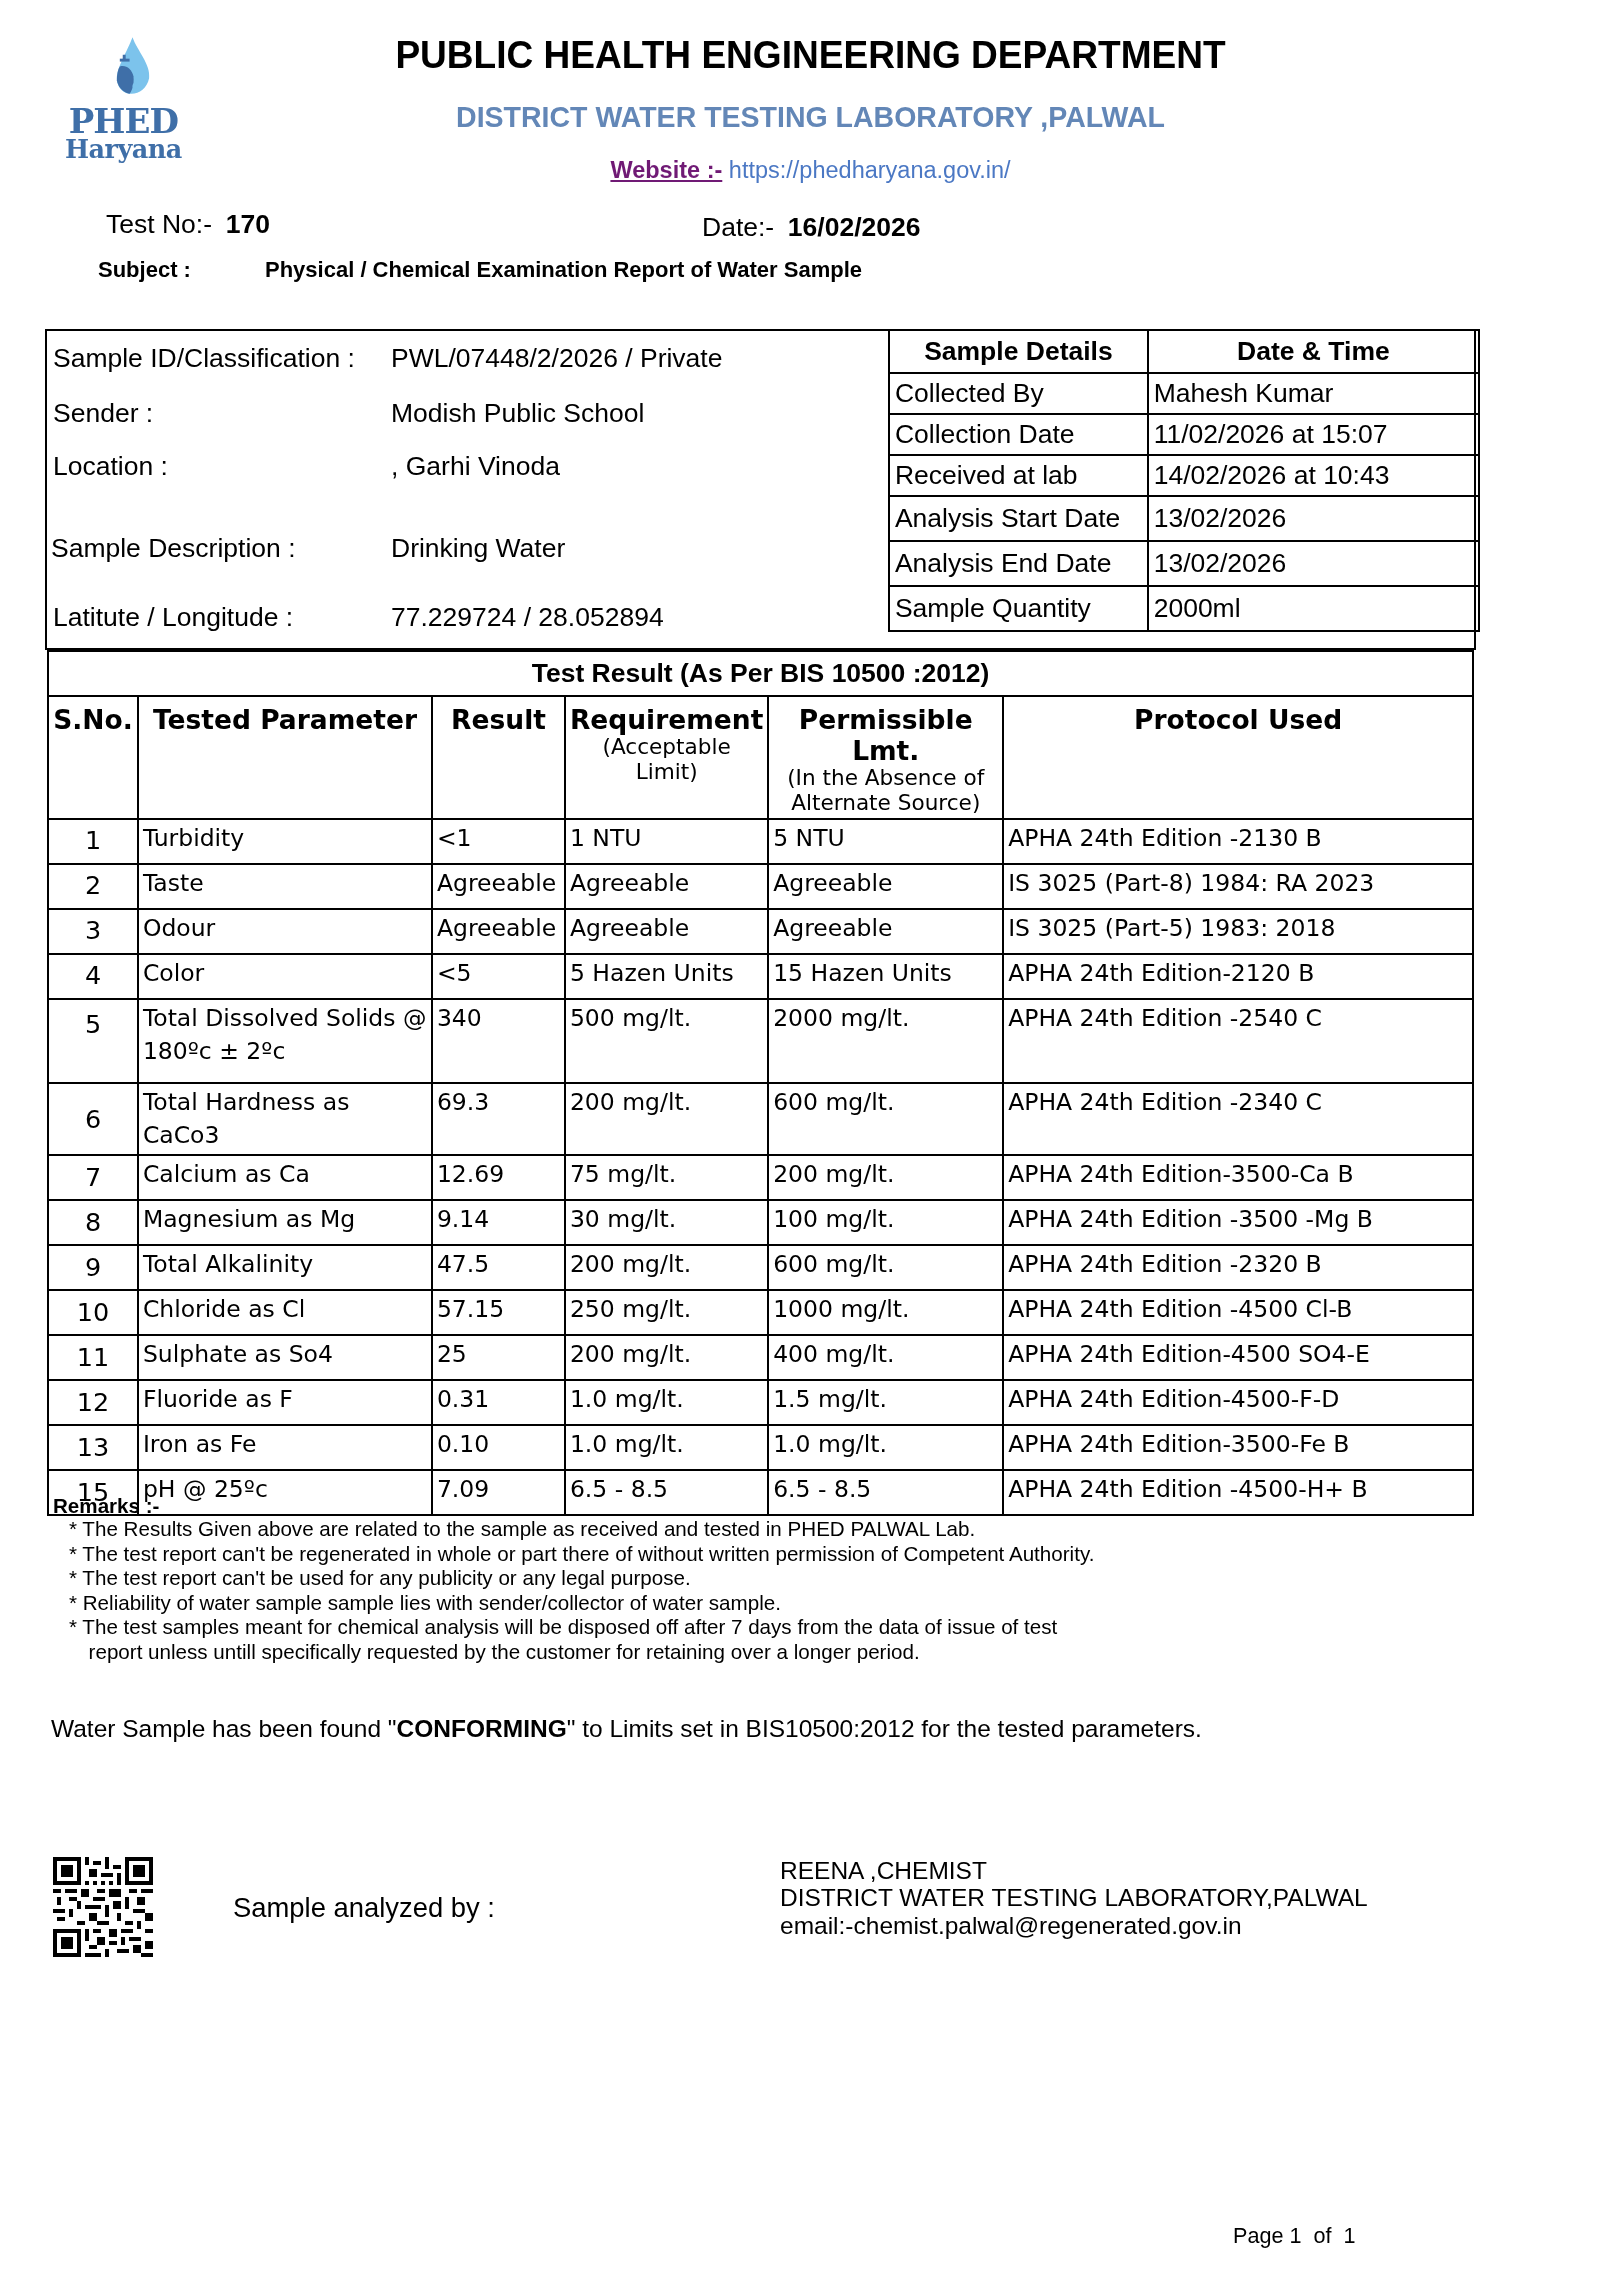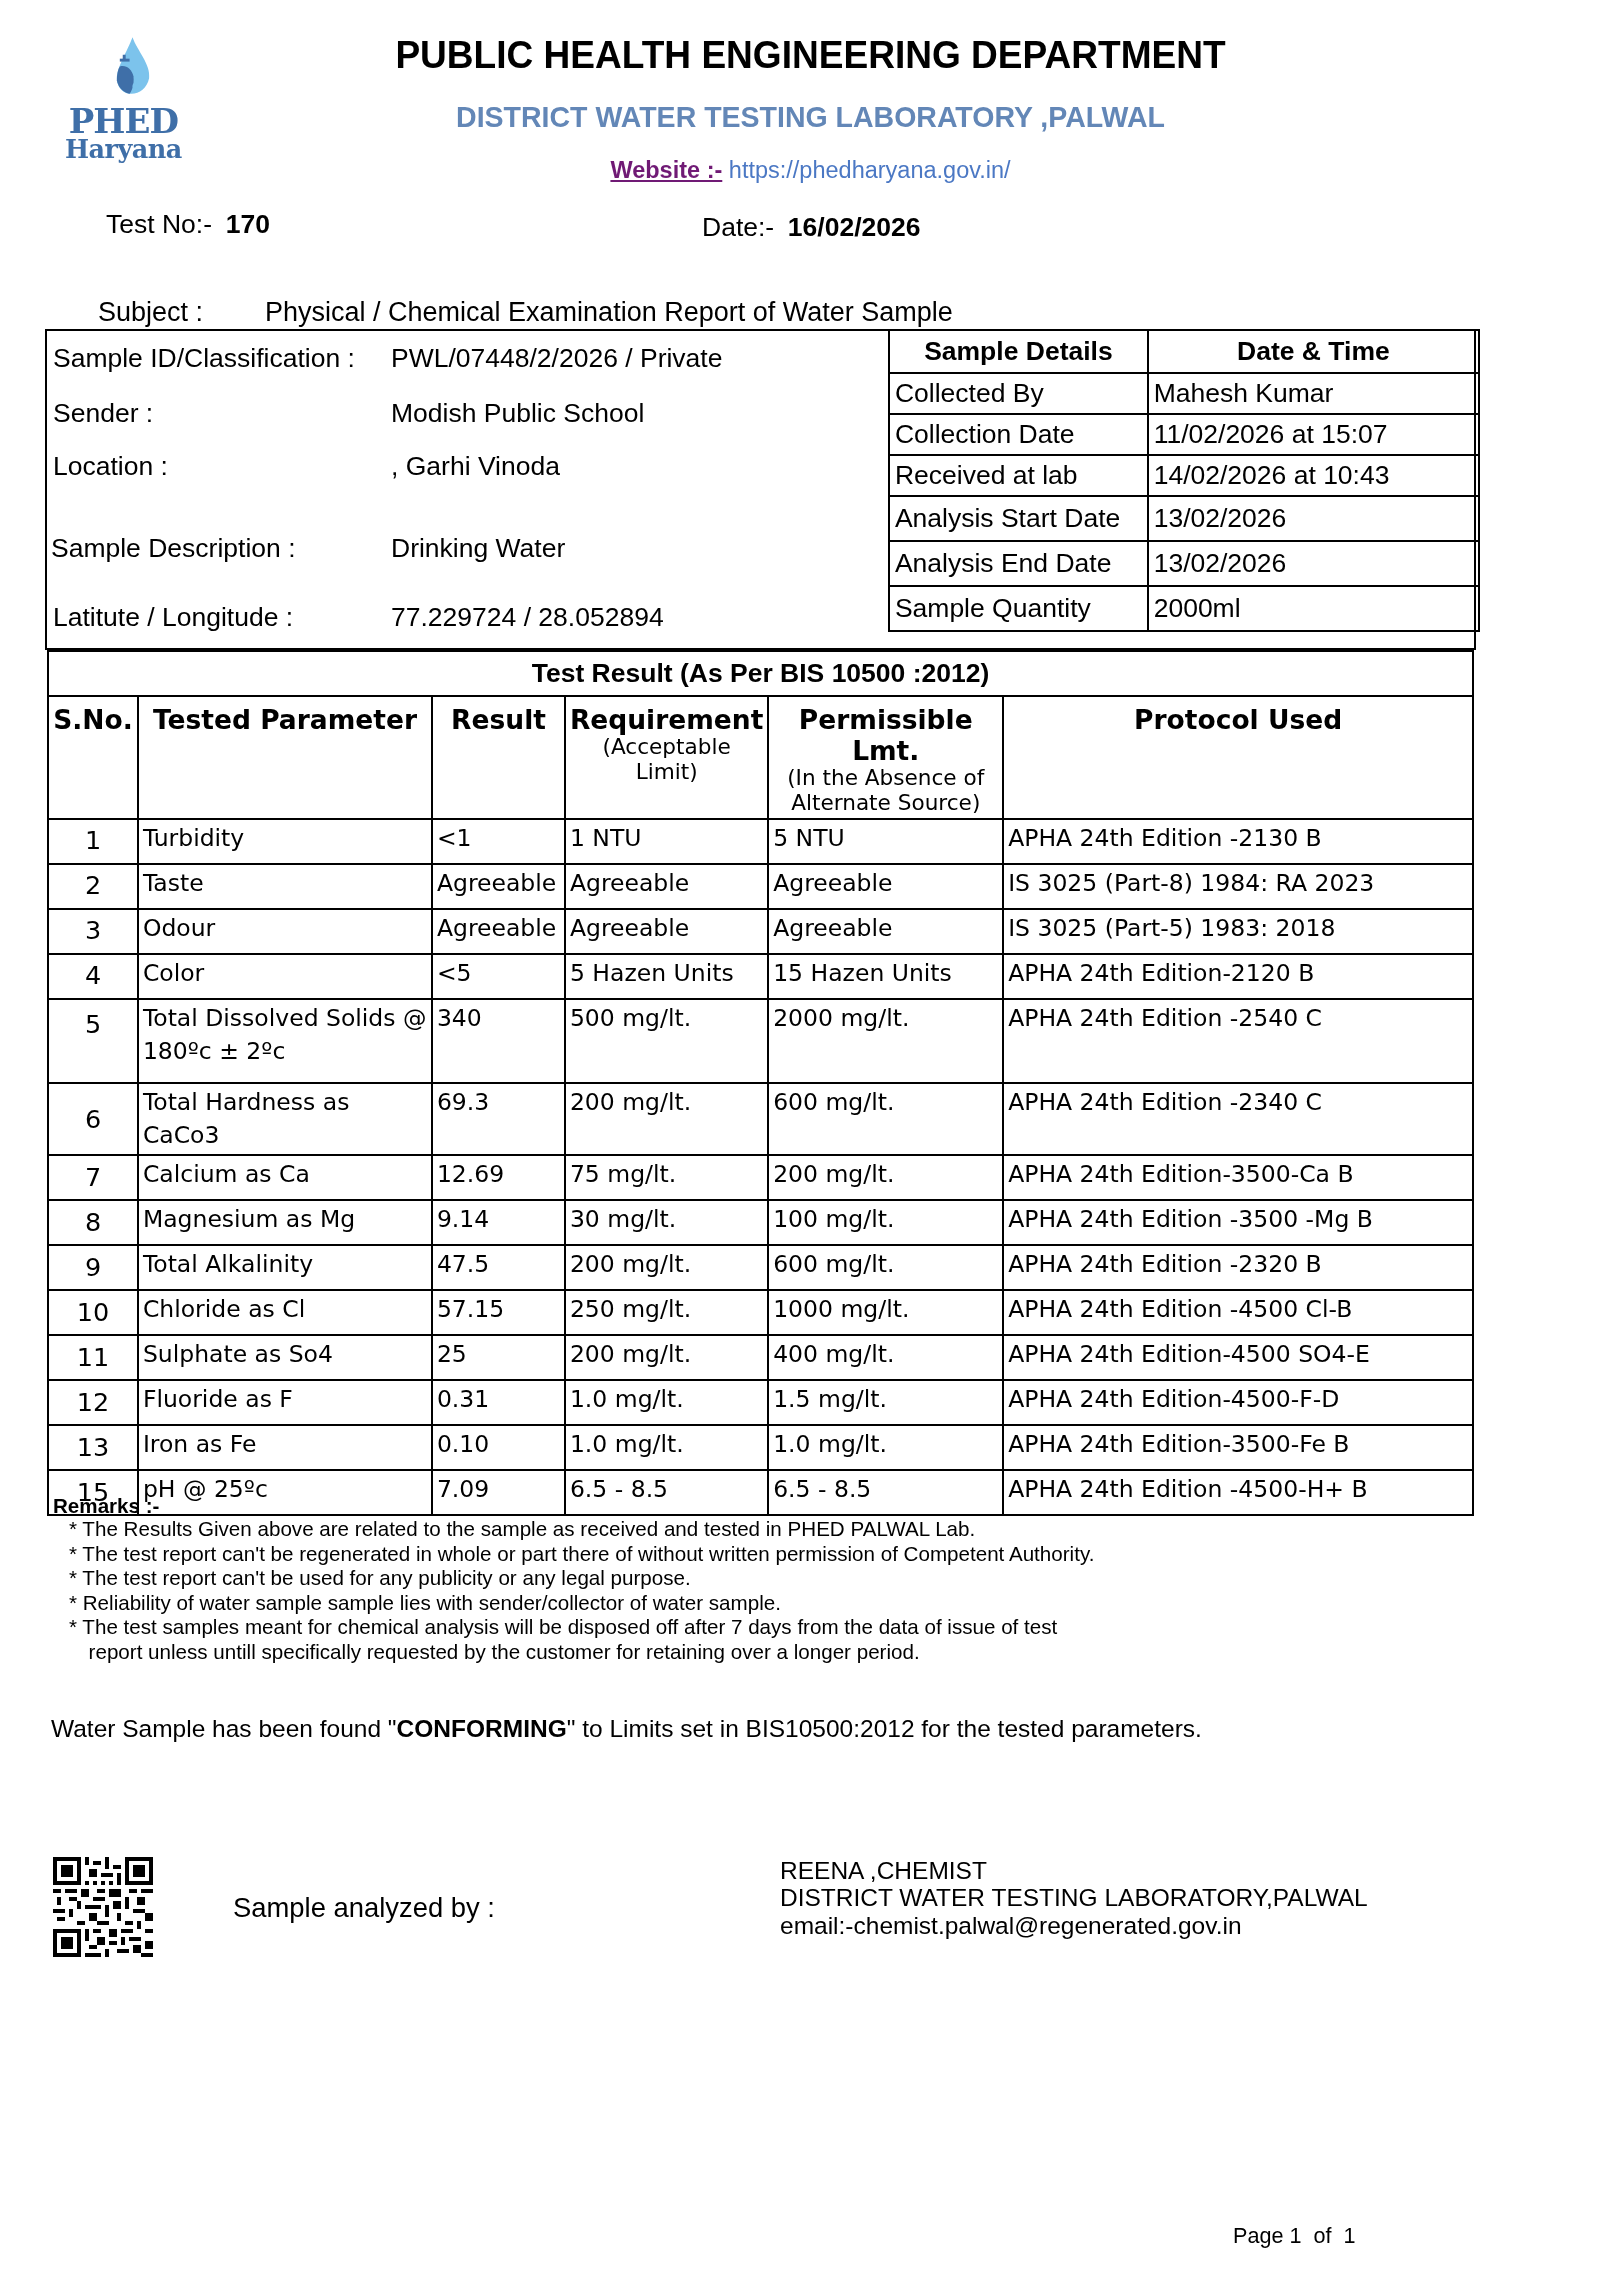--- a/index.html
+++ b/index.html
@@ -11,21 +11,21 @@
   .logo-text1 { position: absolute; left: 7.8px; top: 69px; font-family: "DejaVu Serif", serif; font-weight: bold; font-size: 34px; color: #3f6fa8; letter-spacing: -1px; line-height: 1; }
   .logo-text2 { position: absolute; left: 3.9px; top: 102px; font-family: "DejaVu Serif", serif; font-weight: bold; font-size: 25.5px; color: #3f6fa8; letter-spacing: -0.5px; line-height: 1; }
   .title { left: 0; width: 1621px; top: 33px; text-align: center; font-weight: bold; font-size: 39px; letter-spacing: 0px; transform: scaleX(0.95); }
   .subtitle { left: 0; width: 1621px; top: 100px; text-align: center; font-weight: bold; font-size: 30px; color: #6387b7; transform: scaleX(0.95); }
   .website { left: 0; width: 1621px; top: 157px; text-align: center; font-size: 23.5px; color: #4b78c4; }
   .website .wl { font-weight: bold; color: #701a75; text-decoration: underline; }
   .memo { left: 106px; top: 209px; font-size: 26.5px; }
   .memo b { margin-left: 13.7px; }
   .date { left: 702px; top: 212px; font-size: 26.5px; }
   .date b { margin-left: 13.7px; }
-  .subject { left: 98px; top: 257px; font-size: 27px; font-weight: normal; margin-top: 40px; }
+  .subject { left: 98px; top: 257px; font-size: 22px; font-weight: bold; }
   .subject span.v { position: absolute; left: 167px; white-space: nowrap; }
 
   
   .infobox { left: 45px; top: 329px; width: 1431px; height: 321px; border: 2.9px solid #000; box-sizing: border-box; }
   .info-row { position: absolute; font-size: 26.5px; white-space: nowrap; }
   .info-row .lbl { position: absolute; left: 0; }
   .info-row .val { position: absolute; left: 338px; }
 
   .details { left: 888px; top: 329px; width: 592px; border-collapse: collapse; font-size: 26.5px; }
   .details td, .details th { border: 2.9px solid #000; padding: 0 4.9px; height: 39px; text-align: left; white-space: nowrap; }

